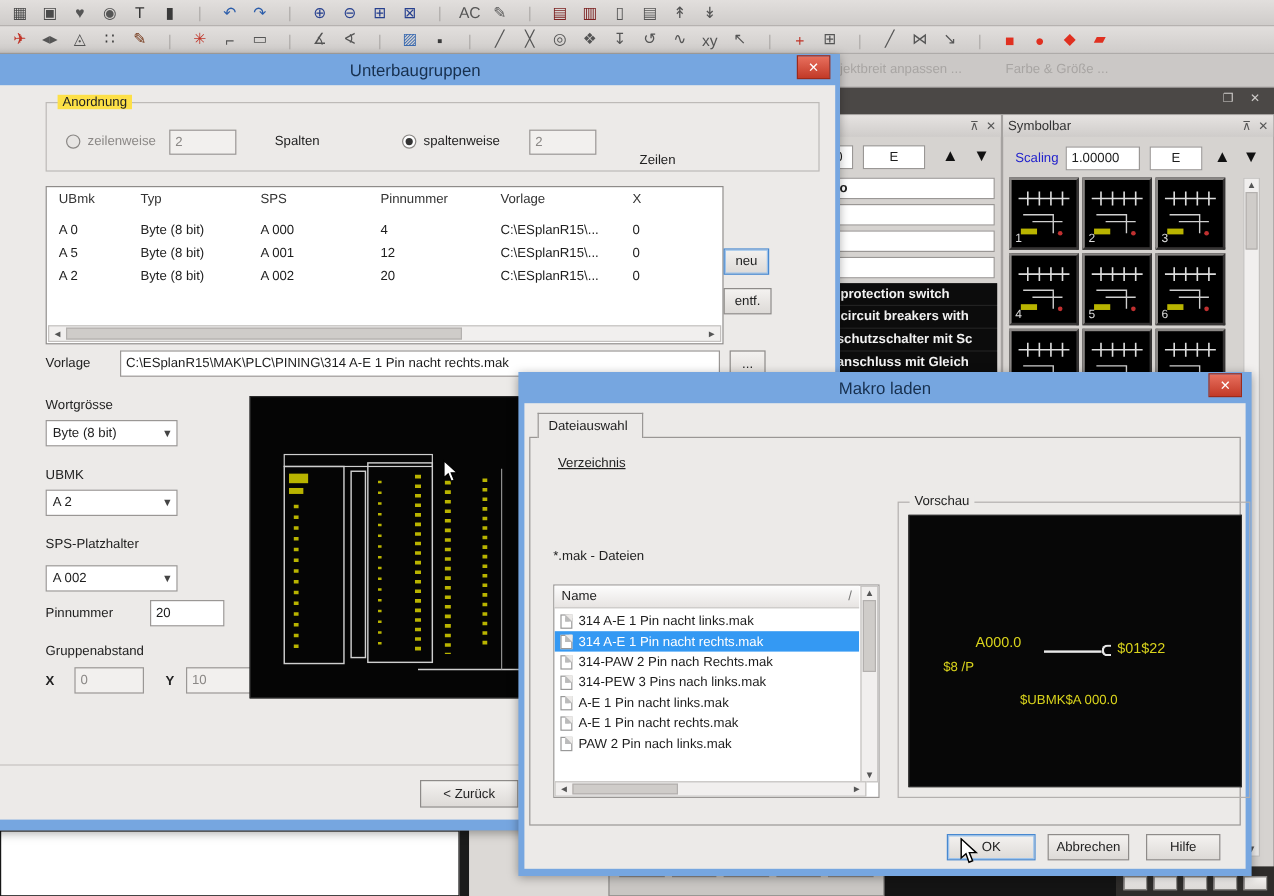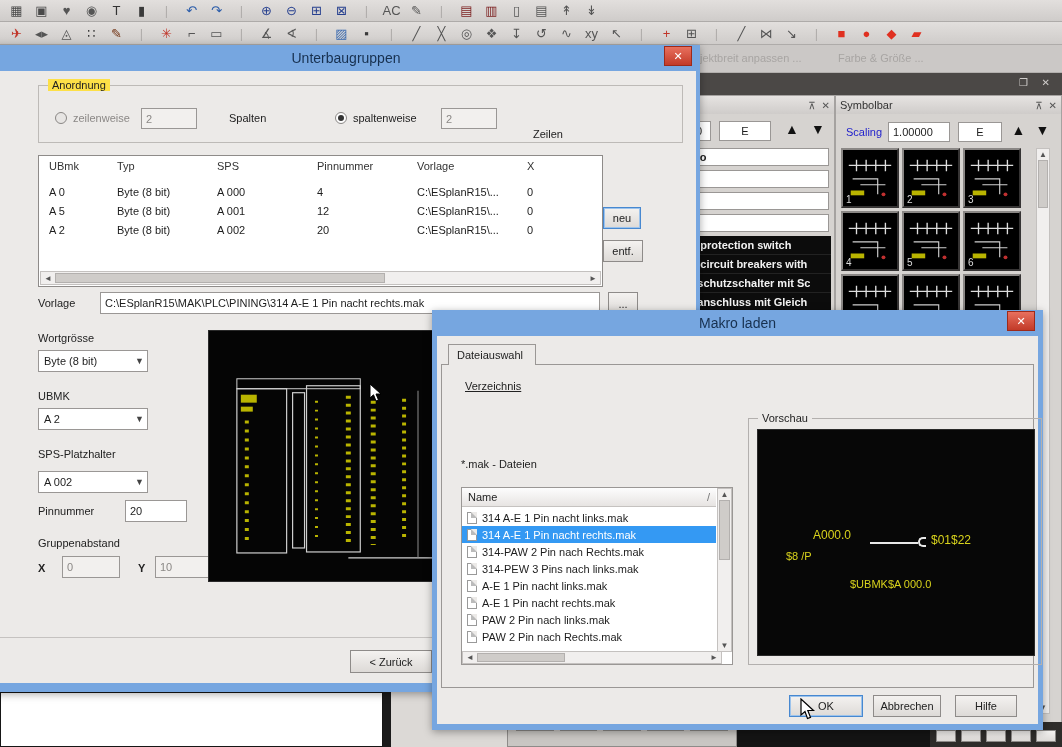--- a/index.html
+++ b/index.html
@@ -611,24 +611,20 @@
           <span class="fname">A-E  1 Pin nacht links.mak</span>
         </div>
           <div class="flist-row">
           <span class="doc"></span>
           <span class="fname">A-E  1 Pin nacht rechts.mak</span>
         </div>
           <div class="flist-row">
           <span class="doc"></span>
           <span class="fname">PAW 2 Pin nach links.mak</span>
         </div>
-          <div class="flist-row">
-          <span class="doc"></span>
-          <span class="fname">PAW 2 Pin nach Rechts.mak</span>
-        </div>
         </div>
       <div class="sb v" style="right:0;top:0;width:15px;height:164px;">
         <span class="ar">▲</span>
           <span class="th" style="width:11px;height:60px;"></span>
           <span class="ar" style="margin-top:auto;">▼</span>
       </div>
       <div class="sb h" style="left:0;bottom:0;width:260px;height:13px;">
         <span class="ar">◄</span>
           <span class="th" style="height:9px;width:88px;"></span>
           <span class="ar" style="margin-left:auto;">►</span>

